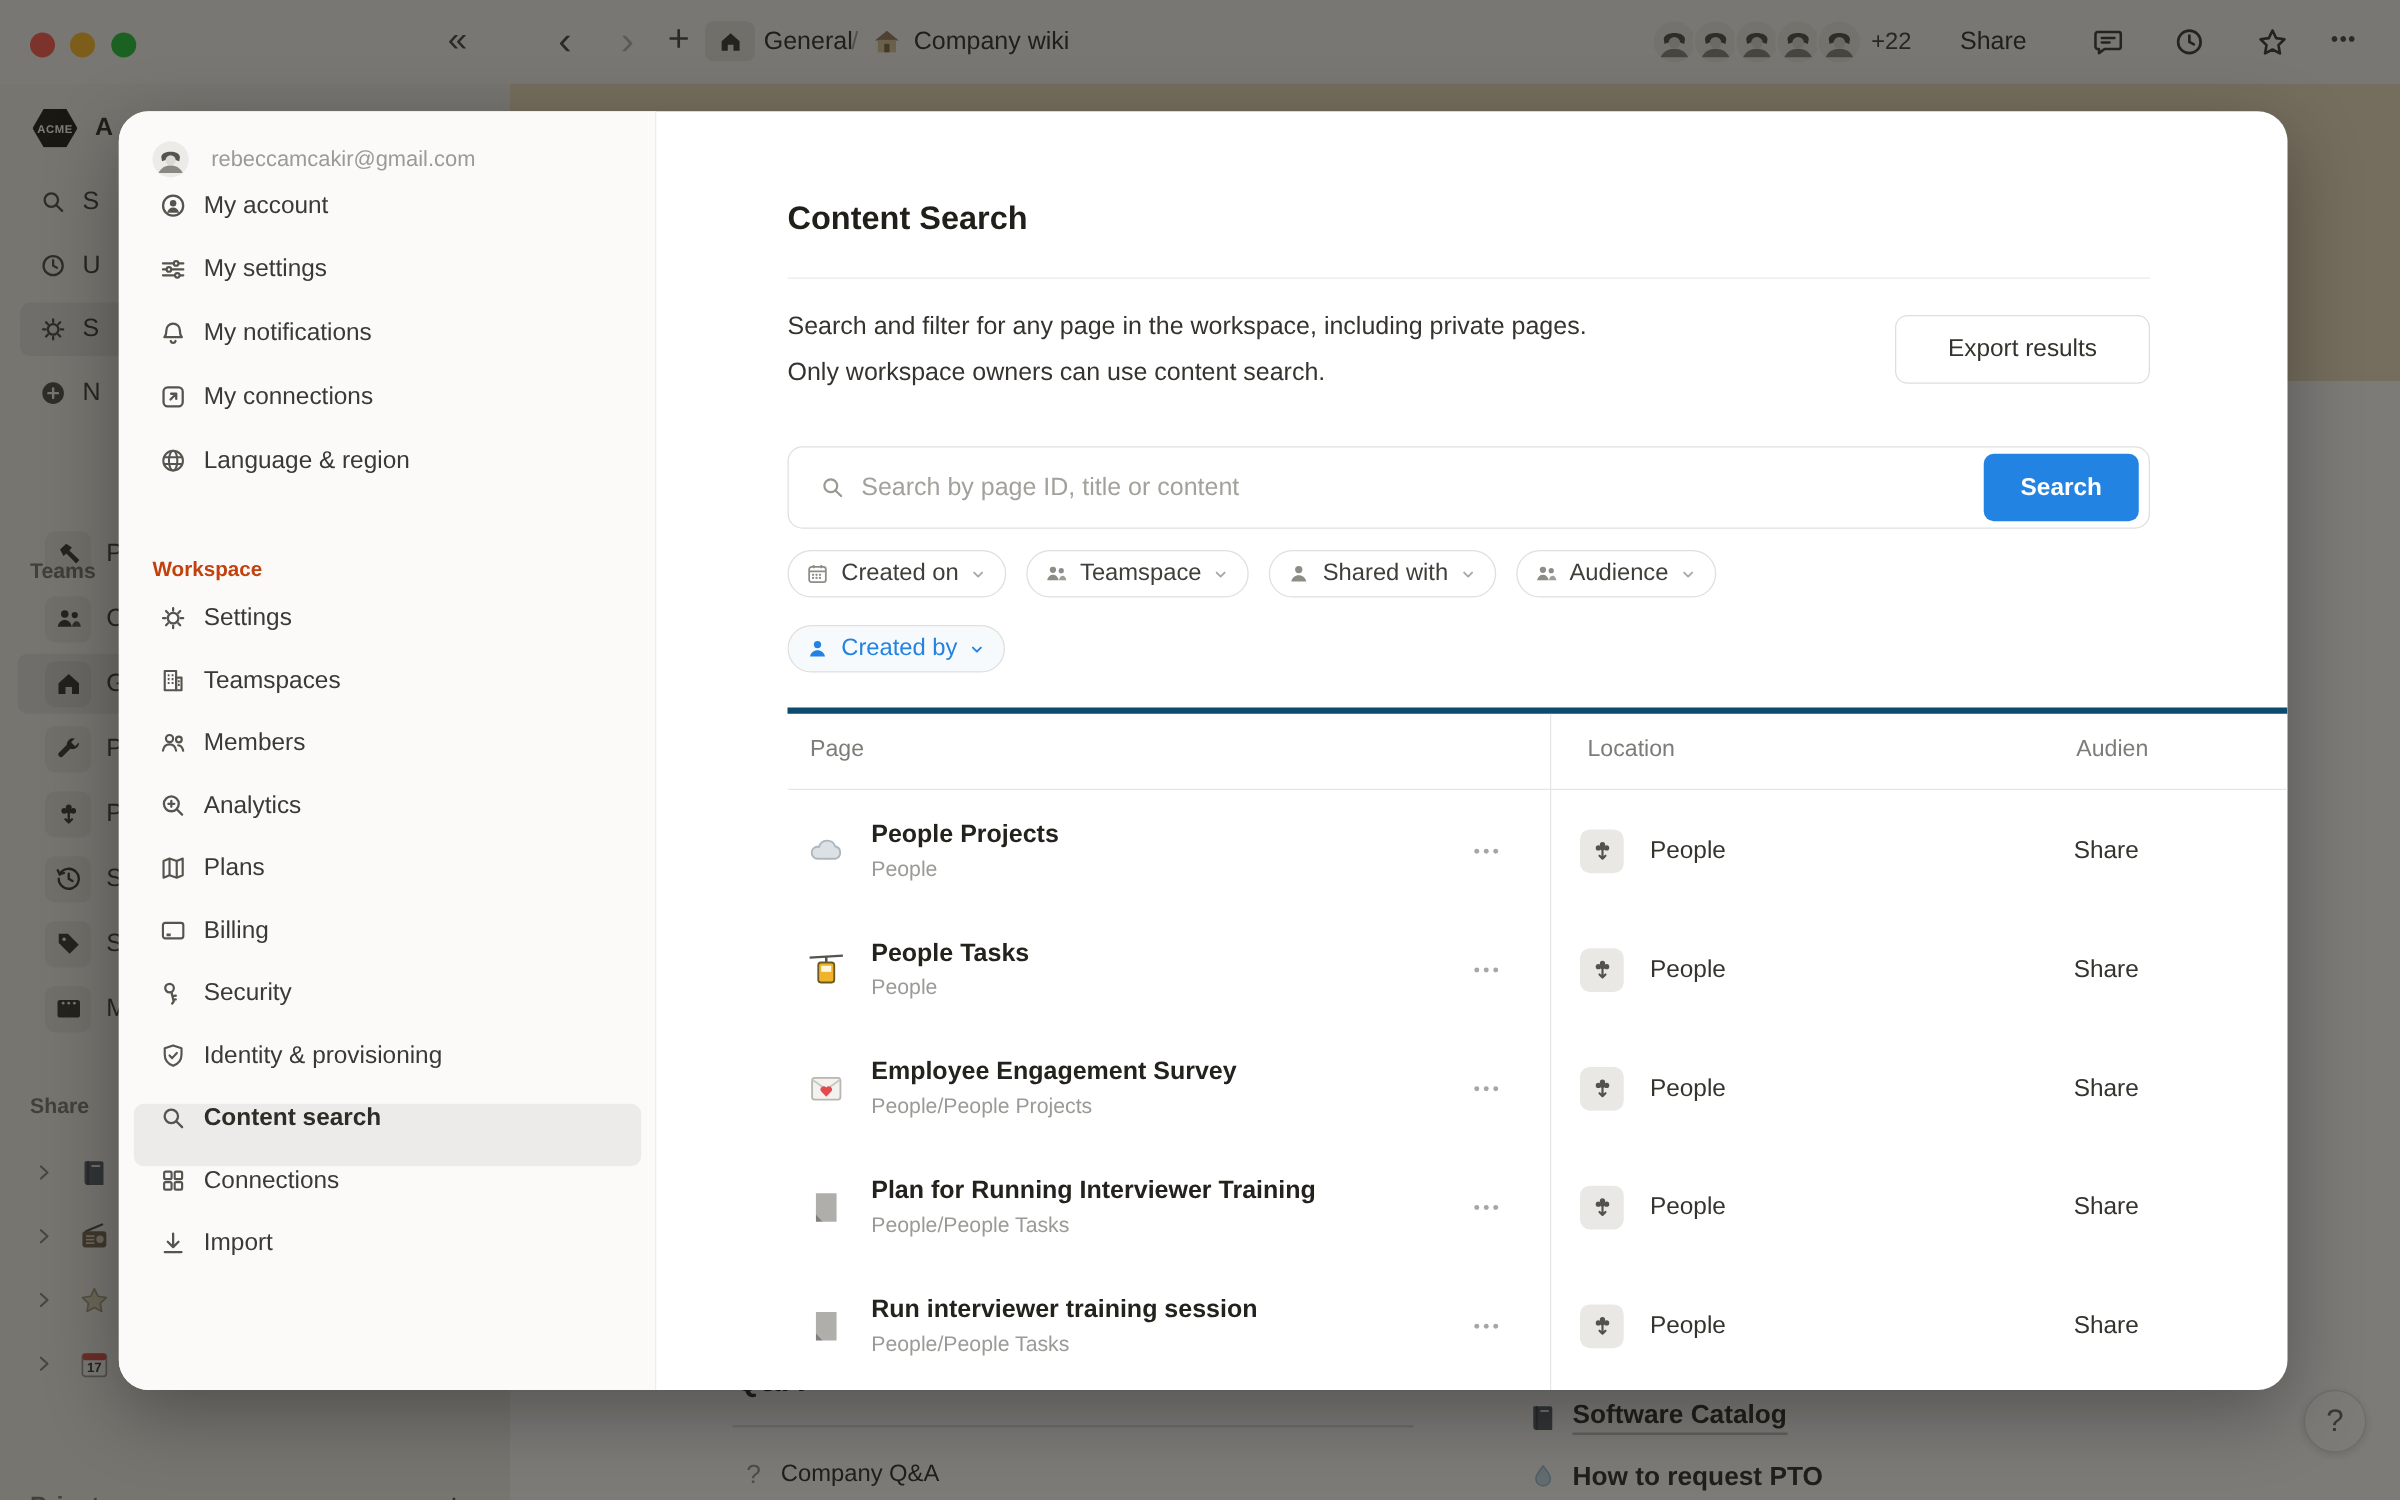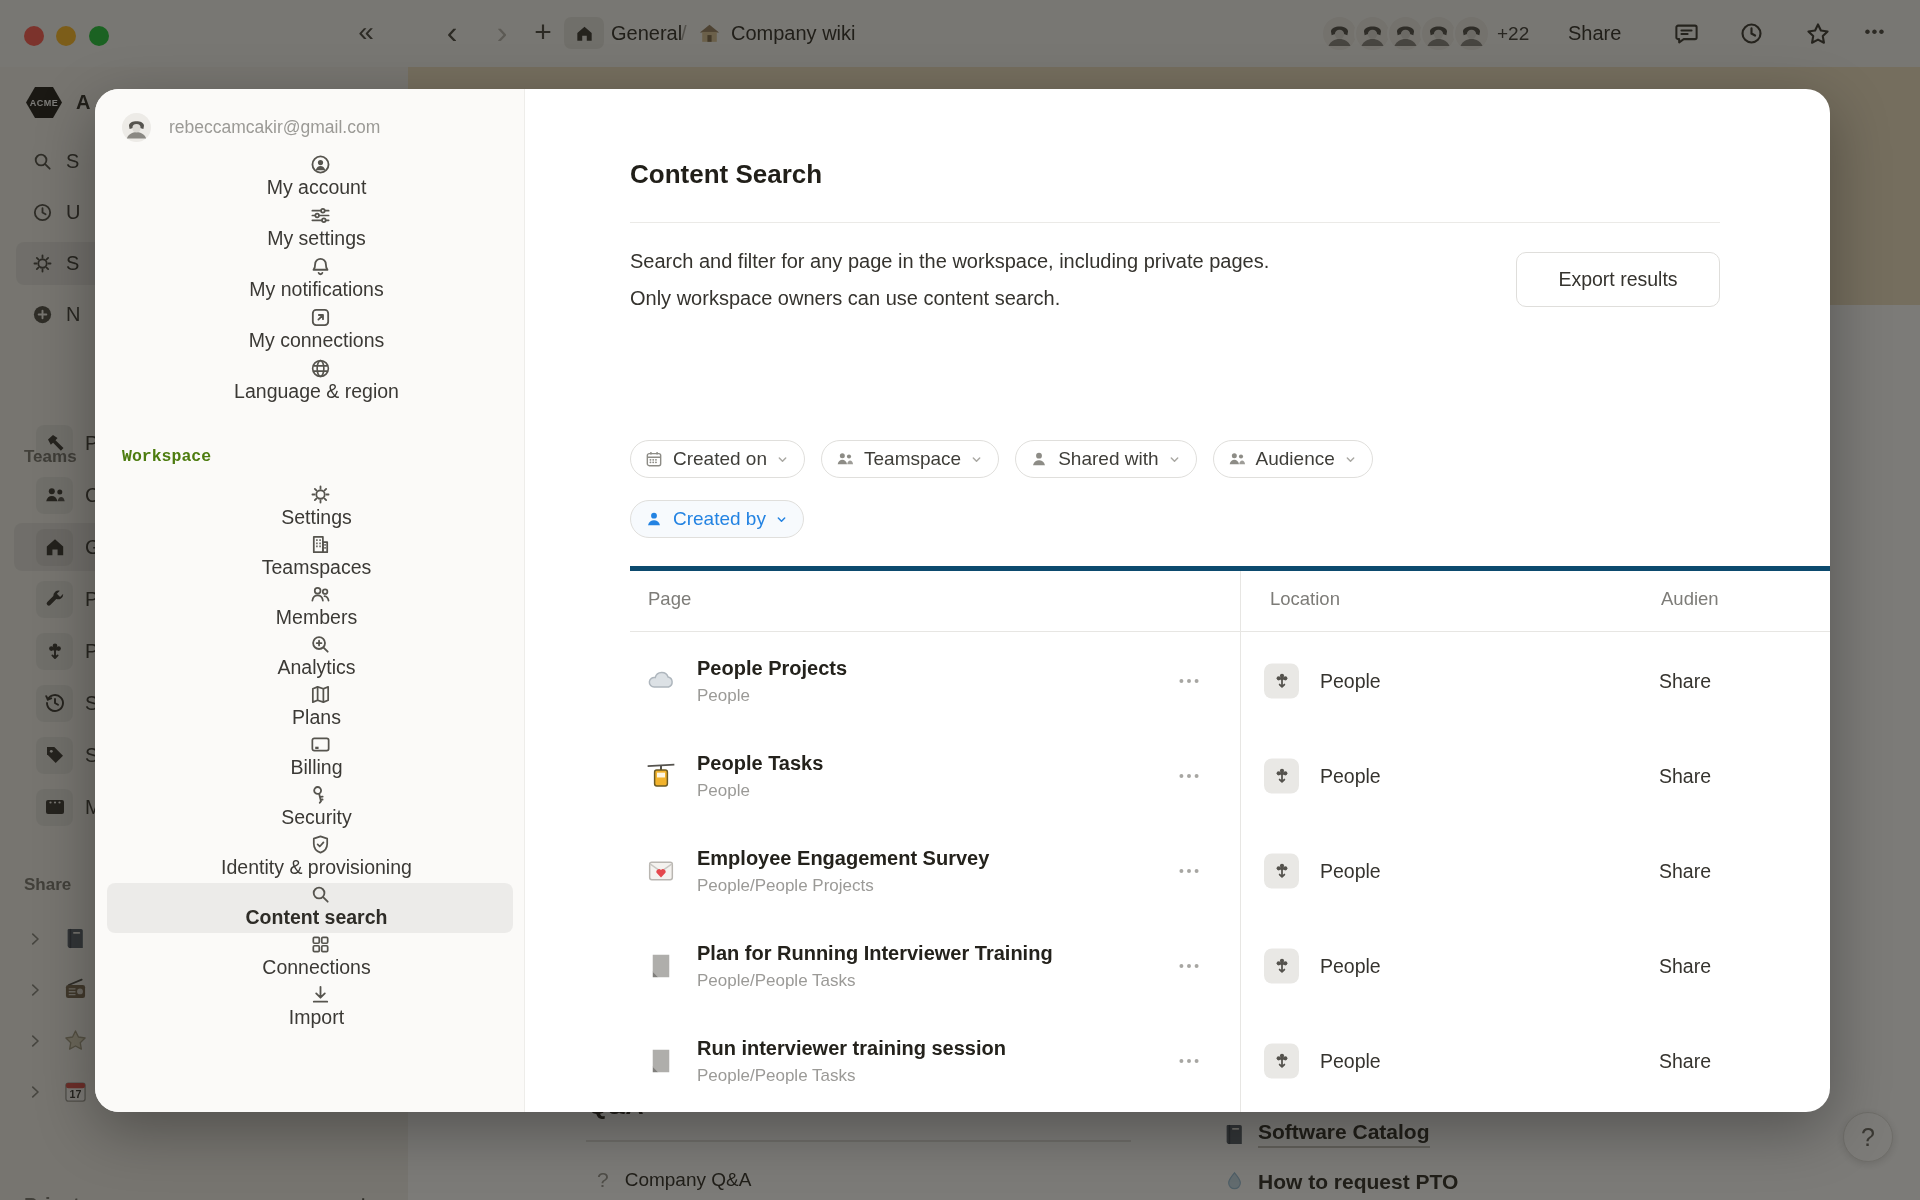--- a/index.html
+++ b/index.html
@@ -72,27 +72,27 @@
   
   .modal { position:absolute; left:95px; top:89px; width:1735px; height:1023px; background:#FFFFFF; border-radius:24px; box-shadow:0 18px 60px rgba(0,0,0,.32); display:flex; overflow:hidden; }
   .panel { width:430px; height:100%; background:#FBFAF8; border-right:1px solid #EEEDEA; position:relative; flex:none; }
   .acct-row { position:absolute; left:27px; top:24px; display:flex; align-items:center; }
   .acct-row .avatar { width:29px; height:29px; margin:0; border:none; background:#EDEBE7; }
   .acct-row .avatar svg { width:29px; height:29px; }
   .acct-row .email { margin-left:18px; font-size:17.5px; color:#9B9A96; }
   .menu { position:absolute; left:0; width:430px; }
   .menu-acct { top:64px; }
   .menu-ws { top:394px; }
-  .m-item { position:relative; height:51px; display:flex; align-items:center; margin:0 12px; border-radius:8px;flex-direction:column; }
+  .m-item { position:relative; height:51px; display:flex; align-items:flex-start; margin:0 12px; border-radius:8px; }
   .menu-ws .m-item { height:50px; }
   .m-item .ic { margin-left:20px; color:#56544E; width:23px; height:23px; }
   .m-item .lbl { margin-left:13px; font-size:19.5px; color:#3B3935; }
   .m-item.active { background:rgba(0,0,0,.06); }
   .m-item.active .lbl { font-weight:700; color:#2E2C27; }
-  .ws-label { position:absolute; left:27px; top:358px; font-size:16.5px; font-weight:600; color:#4d7c0f;font-family:Liberation Mono, monospace; }
+  .ws-label { position:absolute; left:27px; top:358px; font-size:16.5px; font-weight:600; color:#c2410c; }
 
   .content { position:relative; flex:1; height:100%; }
   .c-title { position:absolute; left:105px; top:70px; font-size:26px; font-weight:700; color:#211F19; }
   .c-div1 { position:absolute; left:105px; top:133px; width:1090px; height:1px; background:#EBEAE7; }
   .c-desc { position:absolute; left:105px; top:154px; width:880px; font-size:20px; line-height:37px; color:#35332E; }
   .export-btn { position:absolute; left:991px; top:163px; width:204px; height:55px; background:#fff; border:1px solid #DFDEDB; border-radius:10px; font-size:19.5px; color:#35332E; display:flex; align-items:center; justify-content:center; }
   .searchbox { position:absolute; left:105px; top:268px; width:1090px; height:66px; border:1.5px solid #E0DFDC; border-radius:12px; background:#fff; display:flex; align-items:center; }
   .searchbox .mag { margin-left:24px; color:#9A9893; width:22px; height:22px; }
   .searchbox input { flex:1; margin-left:12px; border:none; outline:none; font-size:20px; color:#35332E; font-family:inherit; background:transparent; }
   .searchbox input::placeholder { color:#A3A19C; }
@@ -715,20 +715,27 @@
 
     <div class="content">
       <div class="c-title">Content Search</div>
       <div class="c-div1"></div>
       <div class="c-desc">
         <div>Search and filter for any page in the workspace, including private pages.</div>
         <div>Only workspace owners can use content search.</div>
       </div>
       <button class="export-btn">Export results</button>
 
+      <div class="searchbox">
+        <svg class="ic mag">
+            <use href="#i-search"></use>
+          </svg>
+        <input type="text" placeholder="Search by page ID, title or content" style="">
+        <button class="search-btn">Search</button>
+      </div>
 
       <div class="chips chips-r1">
           <div class="chip">
     <svg class="ic cic">
               <use href="#i-calendar"></use>
             </svg>
     <span class="lbl">Created on</span>
     <svg class="ic chev">
               <use href="#i-chev-down"></use>
             </svg>

